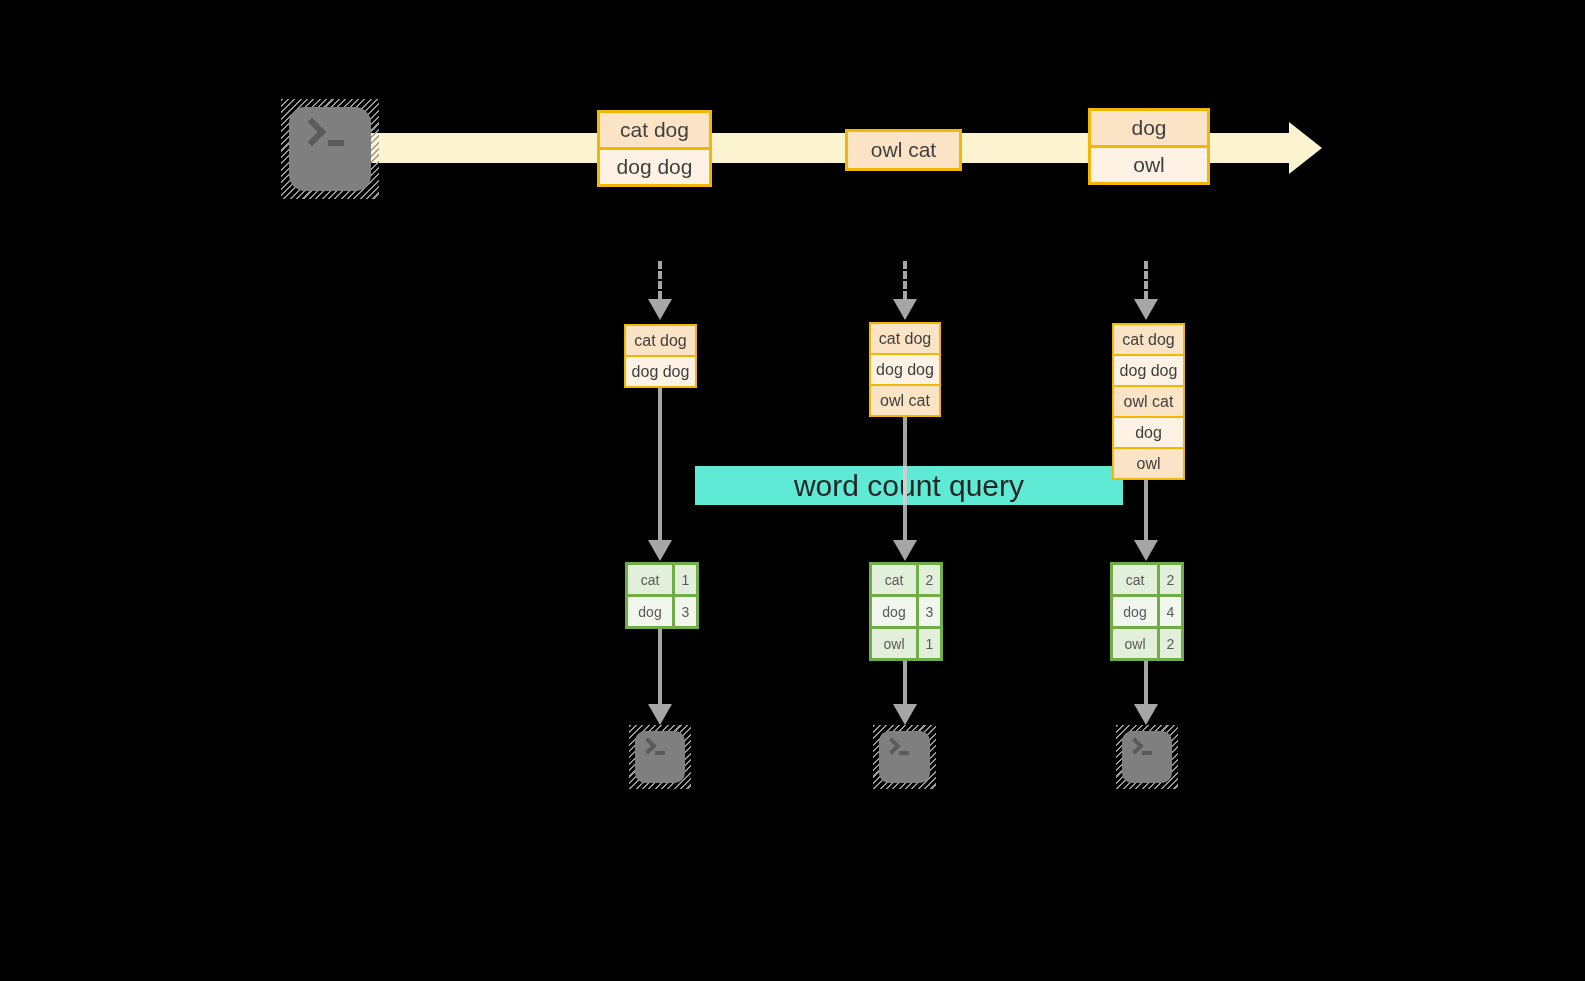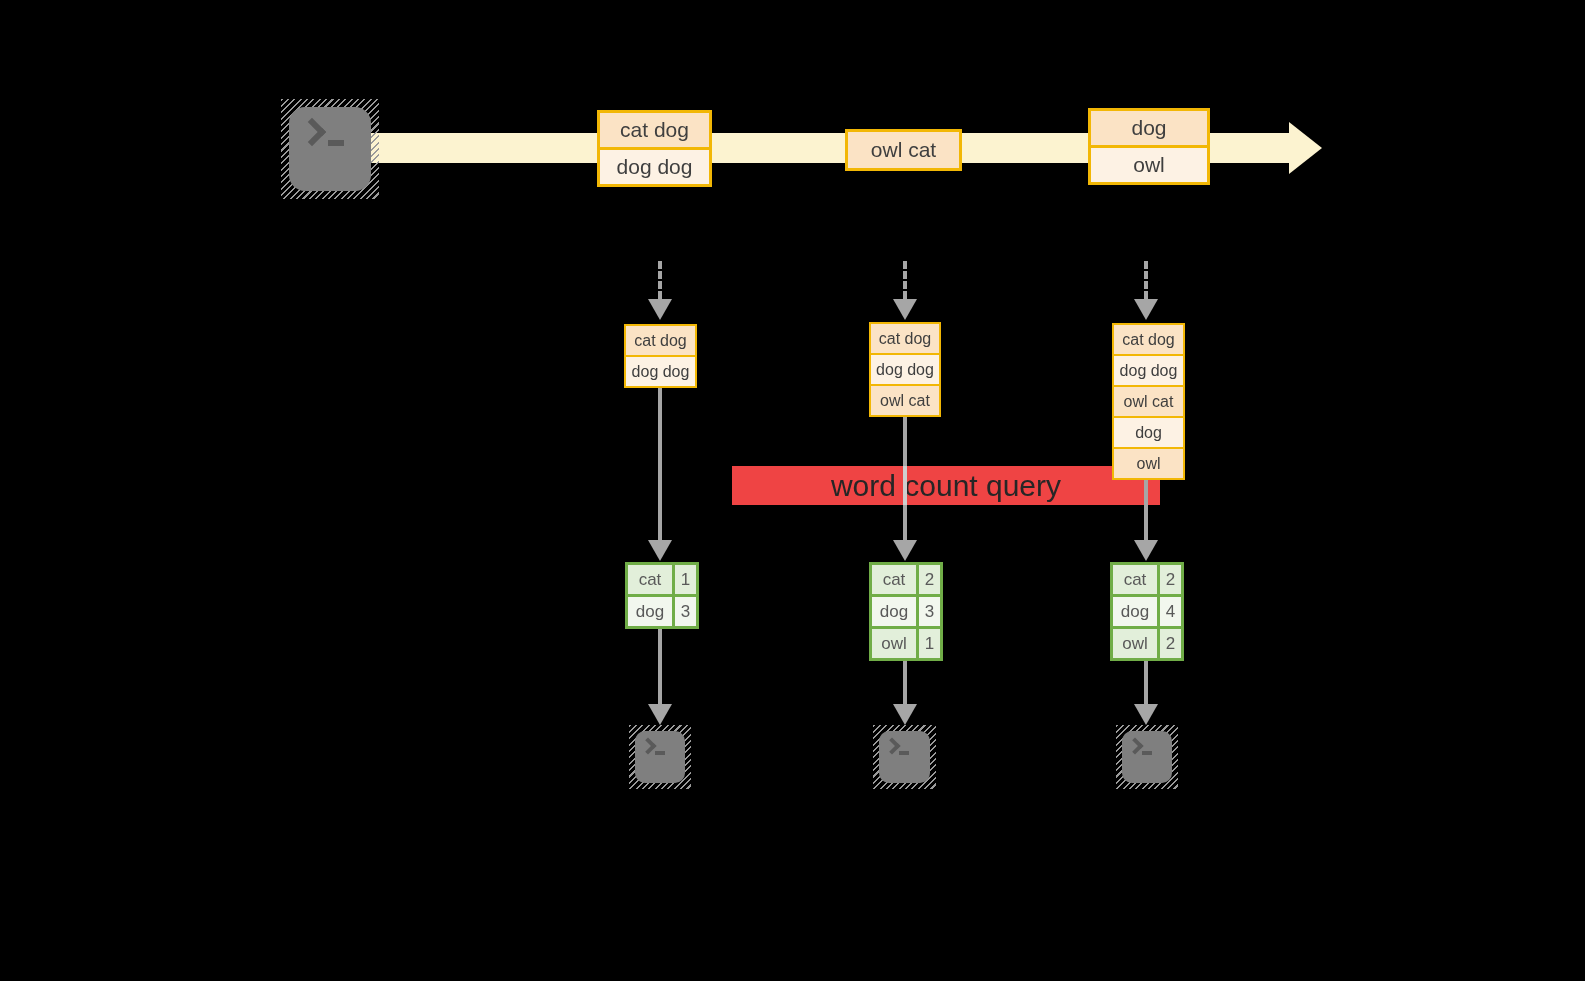--- a/index.html
+++ b/index.html
@@ -31,30 +31,30 @@
   .vline { width:4px; background:#A6A6A6; }
   .vline.lighter { background:#CFCFCF; }
   .ahead {
     width:0; height:0;
     border-left:12px solid transparent; border-right:12px solid transparent;
     border-top:21px solid #A6A6A6;
   }
 
   
   .wlabel {
-    left:732px; top:466px; width:428px; height:39px; background:#ef4444;
+    left:695px; top:466px; width:428px; height:39px; background:#5eead4;
     color:#262626; font-size:30px; display:flex; align-items:center; justify-content:center;
   }
 
   
   .gtable {
     display:grid; grid-template-columns:44px 21px; gap:3px;
     background:#70AD47; border:3px solid #70AD47;
   }
-  .gcell { height:29px; display:flex; align-items:center; justify-content:center; font-size:17px; color:#595959; }
+  .gcell { height:29px; display:flex; align-items:center; justify-content:center; font-size:14px; color:#595959; }
   .gdark  { background:#E2EFDA; }
   .glight { background:#F2F7EE; }
 
   
   .term {
     background-image:repeating-linear-gradient(135deg, #9A9A9A 0px, #9A9A9A 1.5px, rgba(0,0,0,0) 1.5px, rgba(0,0,0,0) 4.5px);
   }
   .term-body { position:absolute; background:#7F7F7F; }
   .term.lg .term-body { left:8px; top:8px; right:8px; bottom:8px; border-radius:16px; }
   .term.smi .term-body { left:6px; top:6px; right:6px; bottom:6px; border-radius:10px; }

